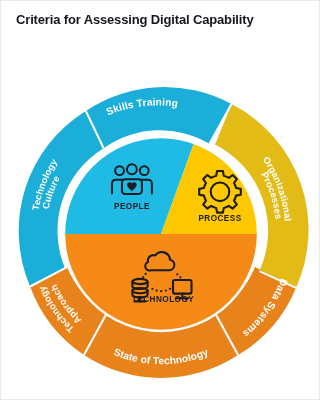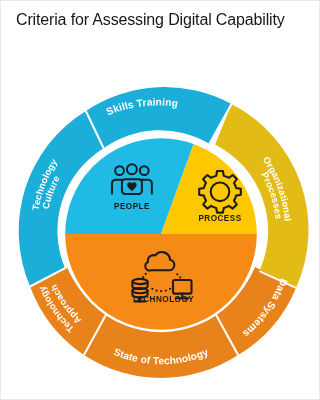--- a/index.html
+++ b/index.html
@@ -20,22 +20,22 @@
     background: #ffffff;
     box-sizing: border-box;
     border: 1px solid #e9e9ec;
     overflow: hidden;
   }
   #title {
     position: absolute;
     left: 15px;
     top: 10px;
     width: 295px;
-    font-size: 16px;
-    font-weight: normal;
+    font-size: 13px;
+    font-weight: bold;
     color: #16161d;
     letter-spacing: -0.15px;
     line-height: 17px;
   }
   #wheel-wrap {
     position: absolute;
     left: 0;
     top: 0;
     width: 320px;
     height: 400px;

